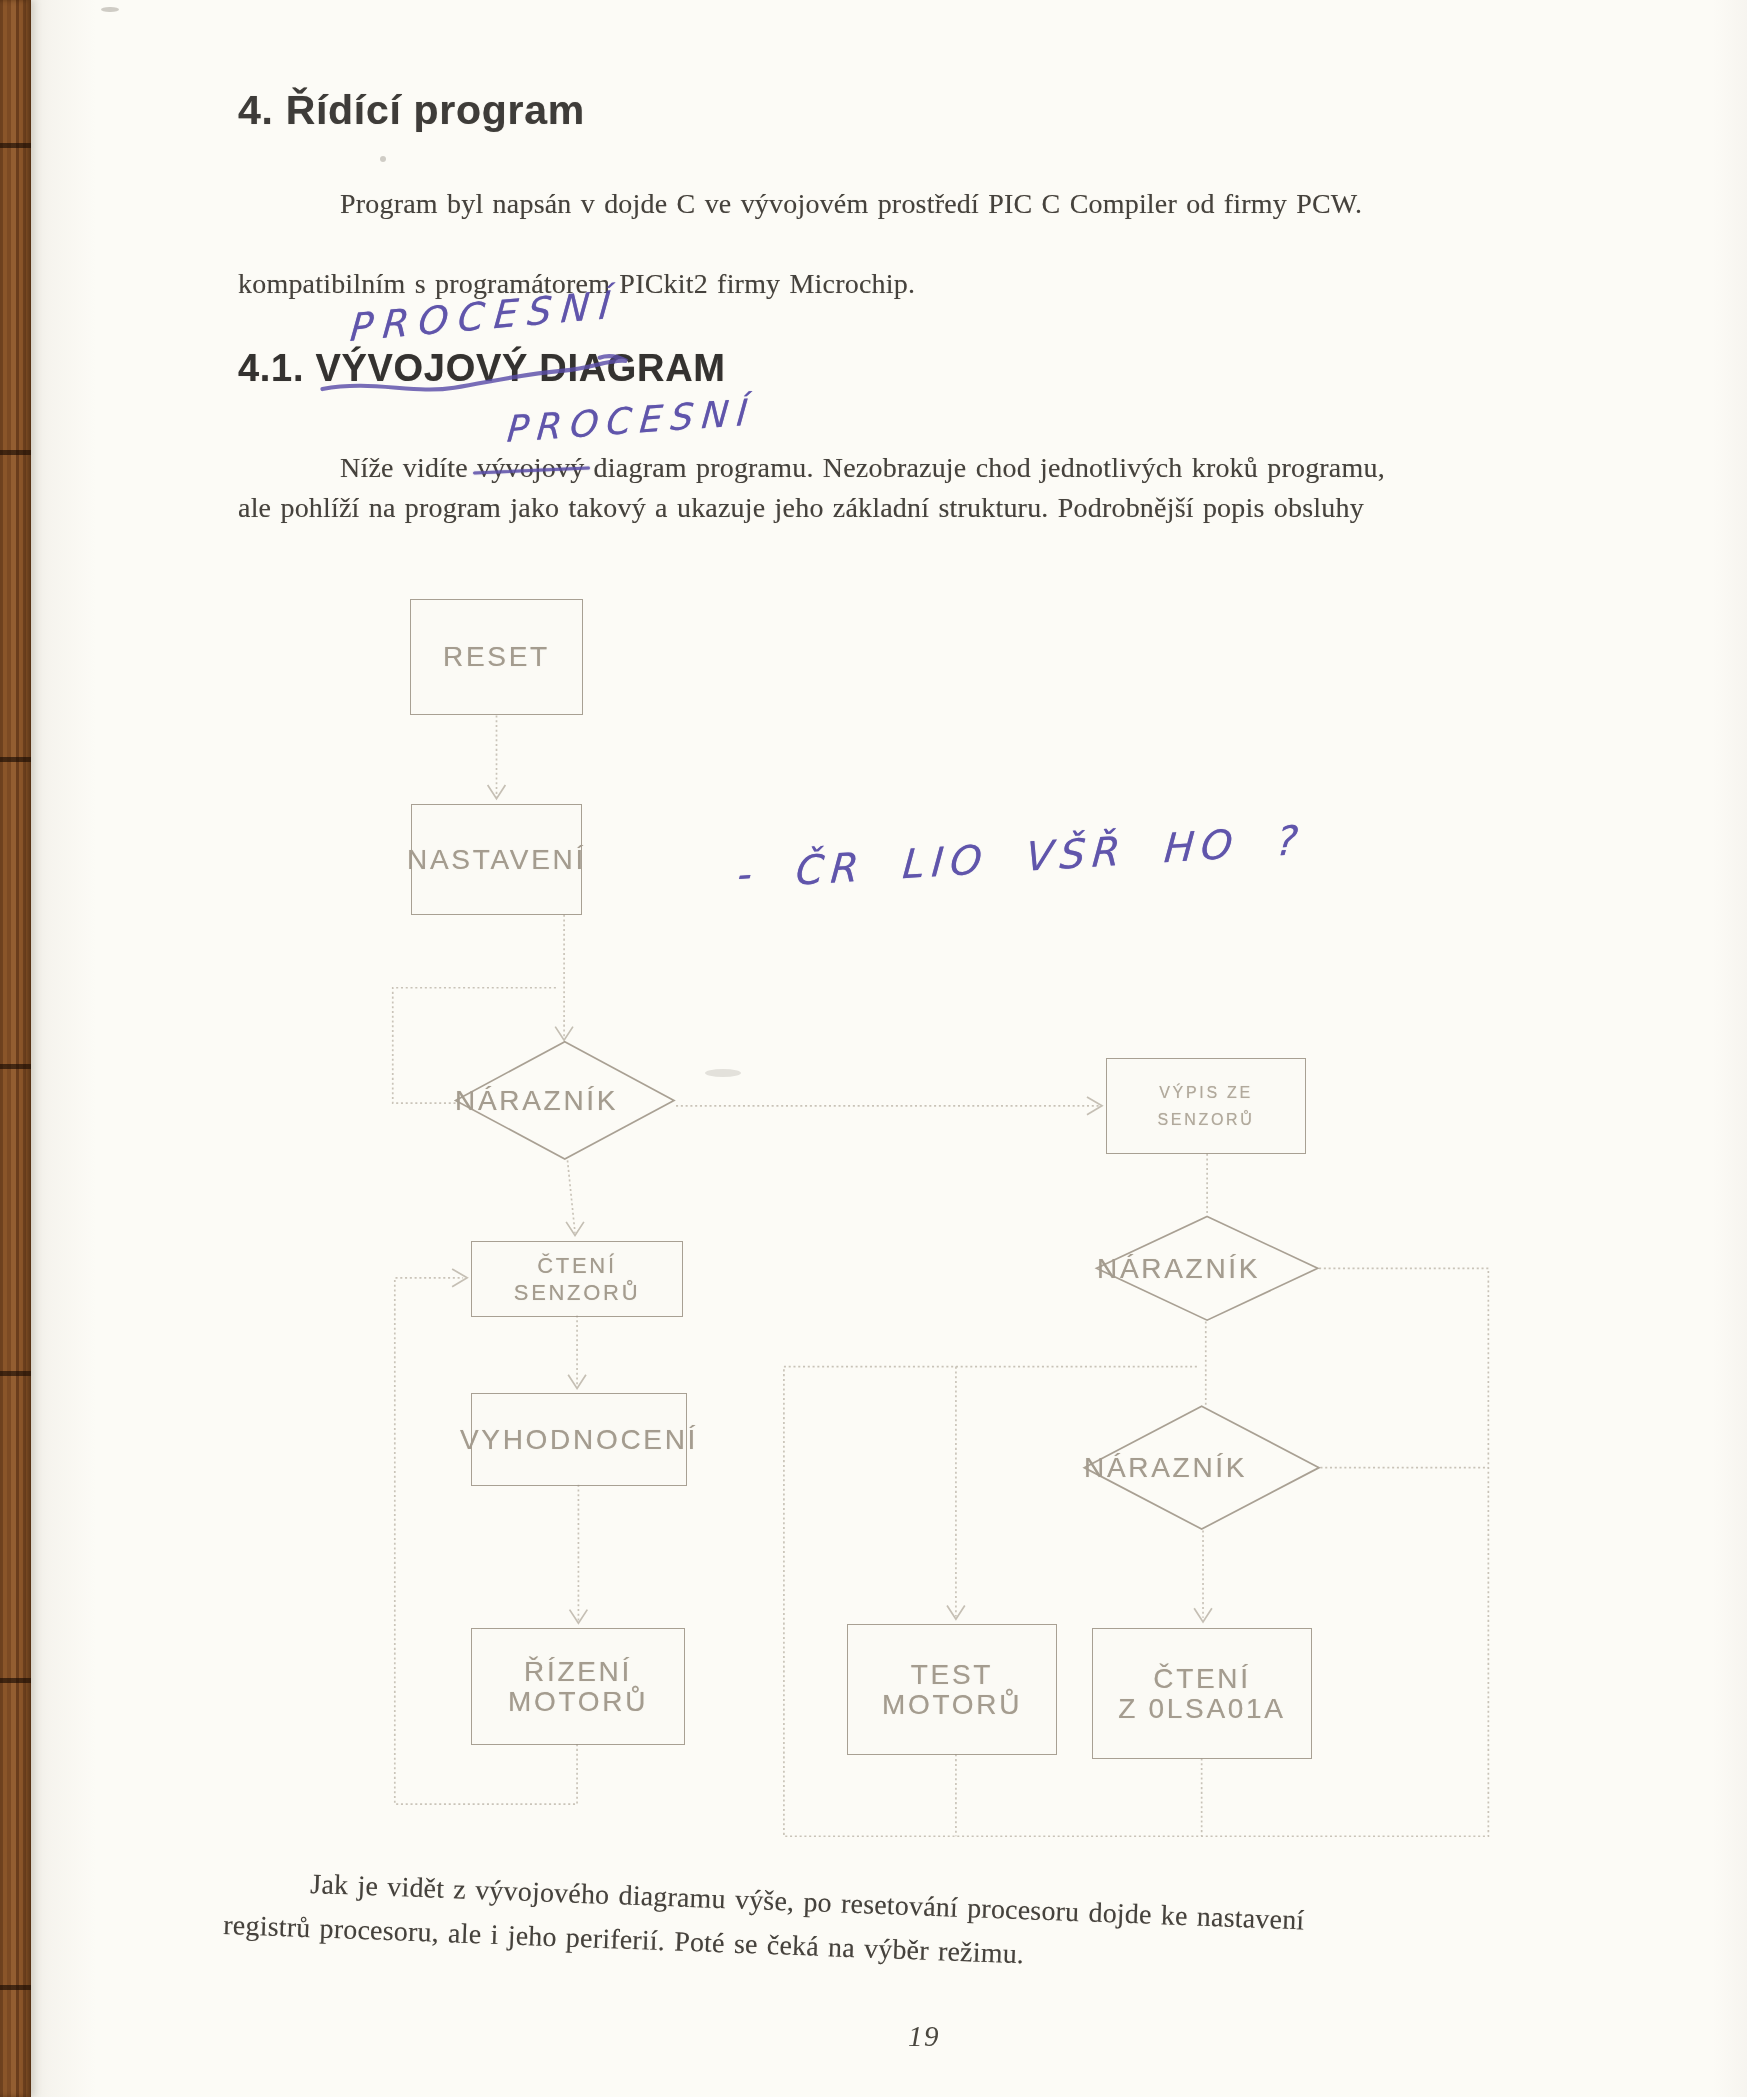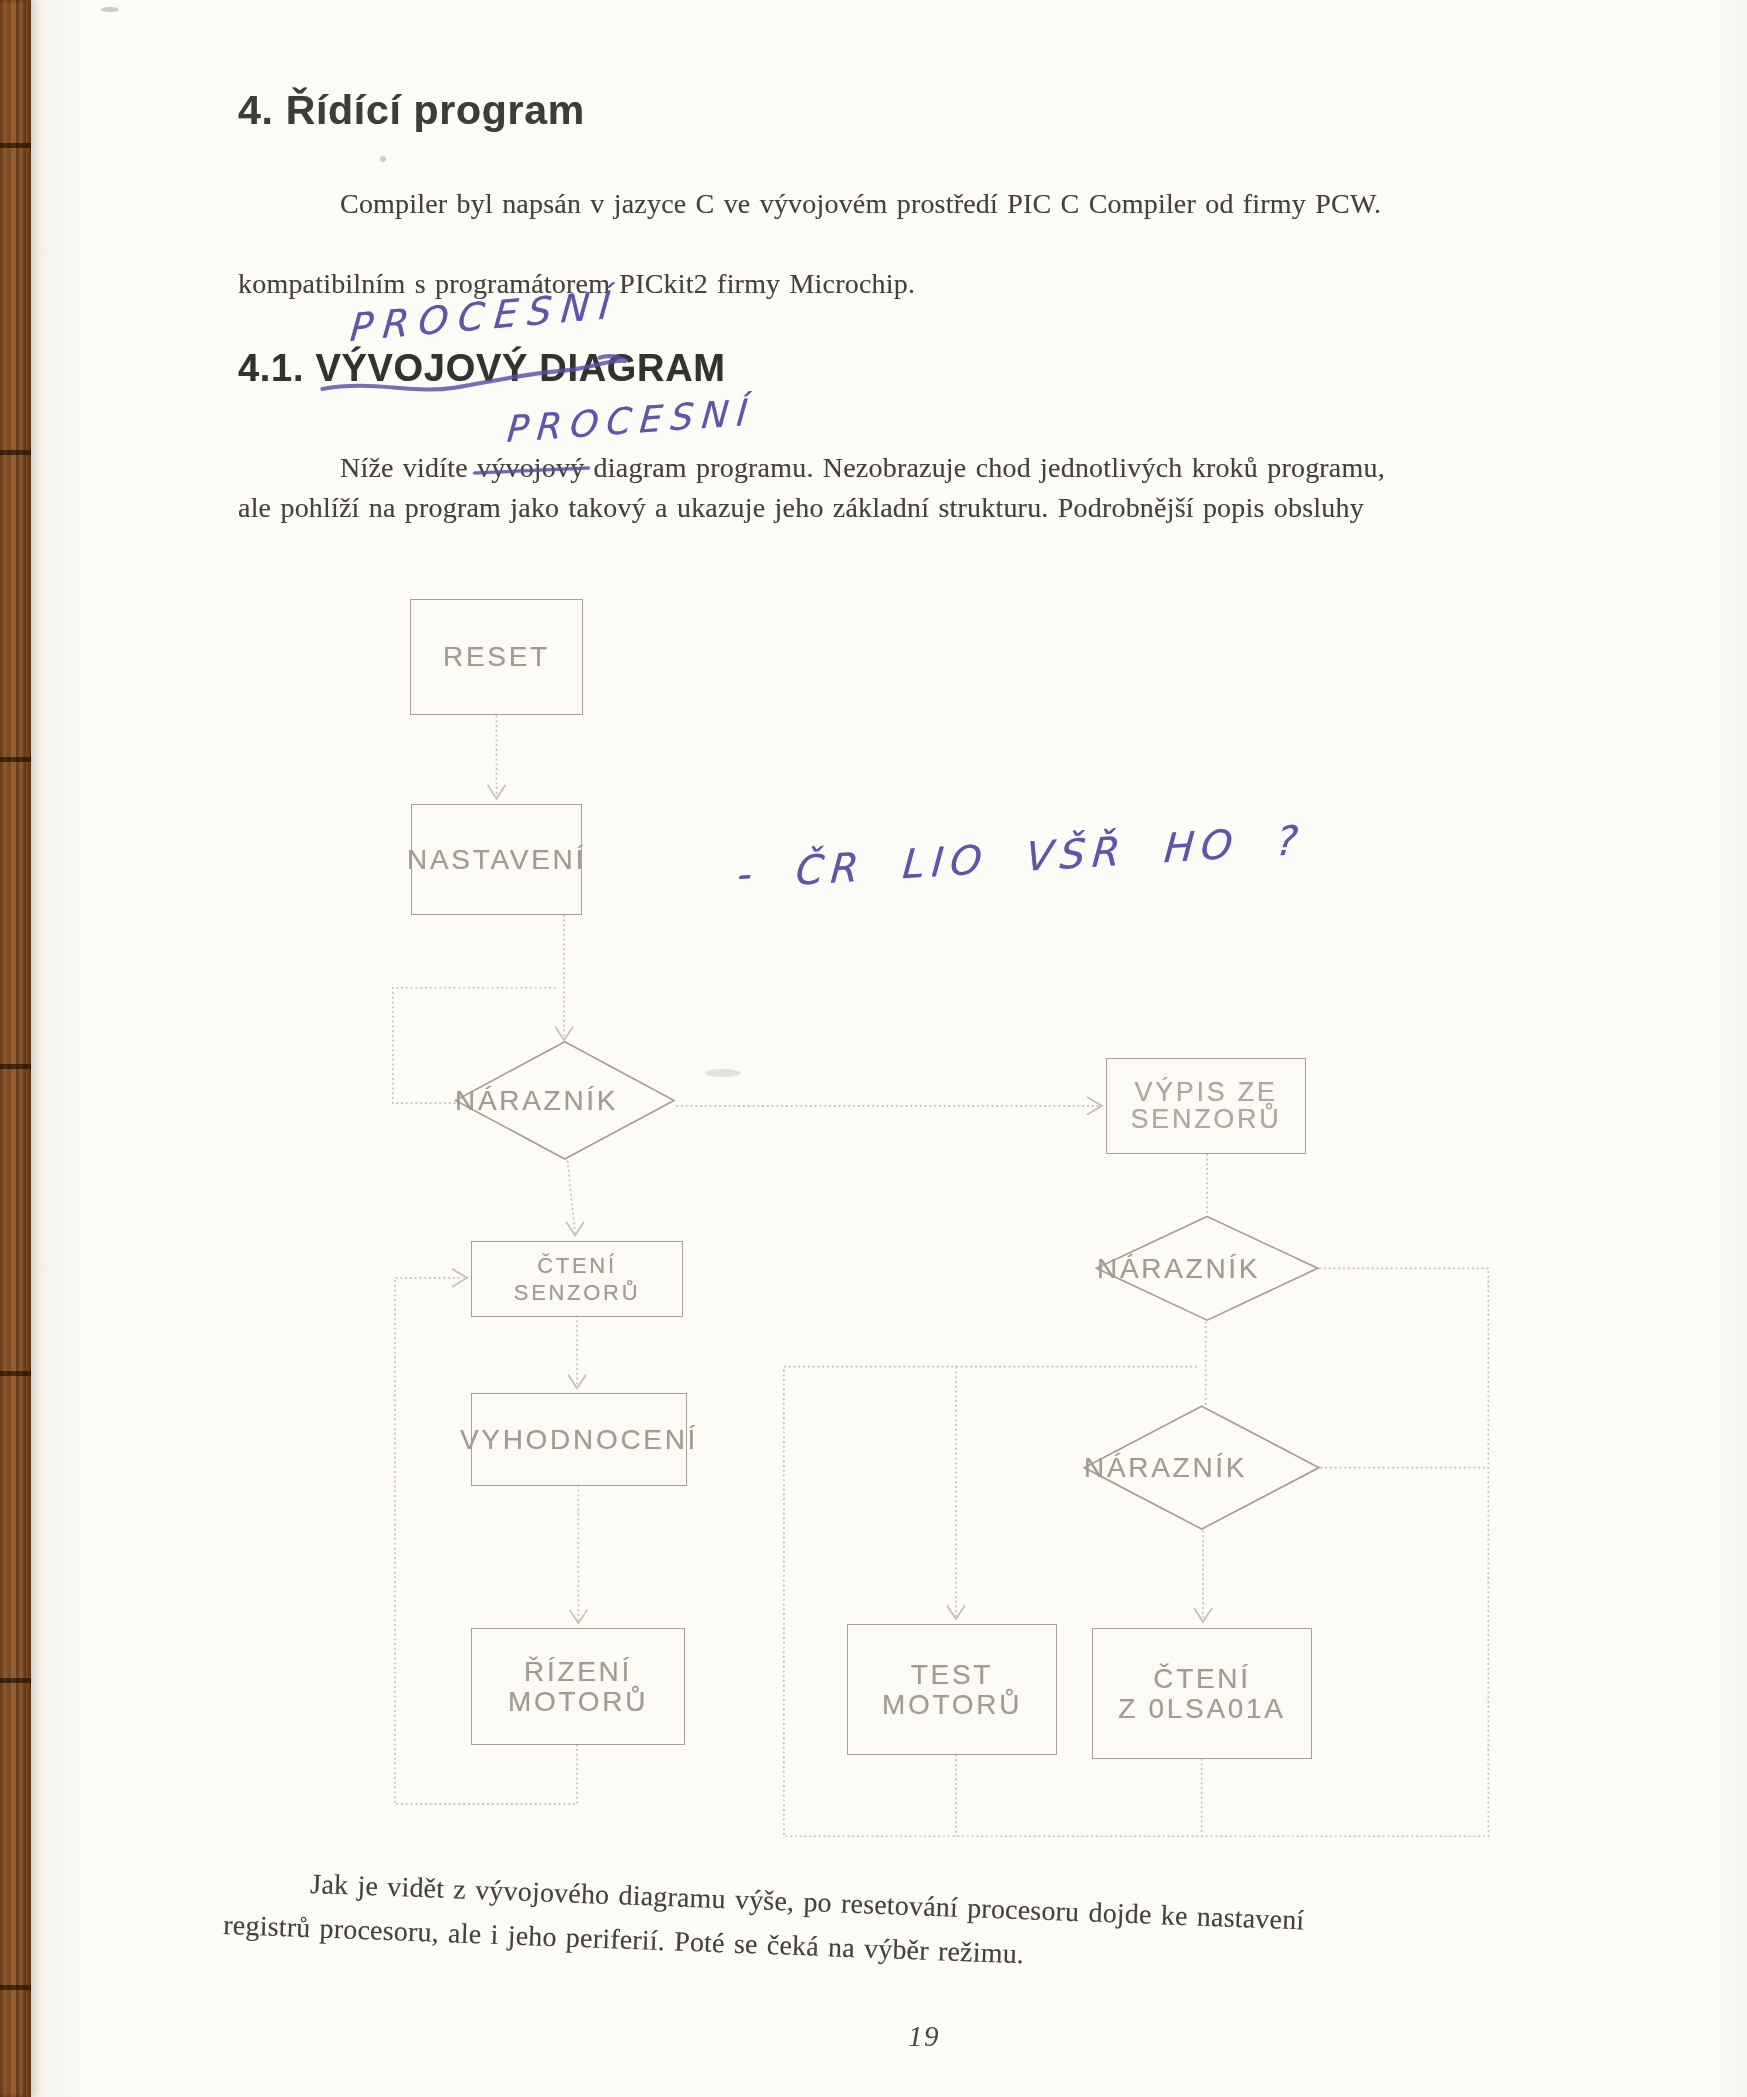--- a/index.html
+++ b/index.html
@@ -98,21 +98,21 @@
 
 <div class="page">
 
   <div class="wood"></div>
   <div class="speck" style="left:101px;top:6.8px;width:18px;height:5.5px;"></div>
   <div class="speck" style="left:380px;top:156px;width:6.1px;height:6.1px;"></div>
   <div class="speck" style="left:705px;top:1069px;width:36px;height:8.2px;opacity:.25;"></div>
 
   <div class="h1">4. Řídící program</div>
 
-  <div class="bodyline" style="left:340px;top:188px;">Compiler byl napsán v jazyce C ve vývojovém prostředí PIC C Compiler od firmy PCW.</div>
+  <div class="bodyline" style="left:340px;top:188px;">Program byl napsán v dojde C ve vývojovém prostředí PIC C Compiler od firmy PCW.</div>
   <div class="bodyline" style="left:238px;top:268px;">kompatibilním s programátorem PICkit2 firmy Microchip.</div>
 
   <div class="hand hand-top">PROCESNÍ</div>
 
   <div class="h2">4.1. VÝVOJOVÝ DIAGRAM</div>
 
   <svg class="fc-lines" width="1748" height="2097" viewBox="0 0 2560 3072">
     <path d="M472 570 C 545 556, 605 578, 665 568 C 725 558, 765 548, 825 543 C 870 539, 895 525, 918 529 C 905 522, 890 520, 878 524" fill="none" stroke="#5a4da8" stroke-width="6" stroke-linecap="round" opacity="0.82"></path>
   </svg>
 
@@ -164,21 +164,21 @@
   <div class="fc-box" style="left:410px;top:599px;width:171px;height:114px;">
     <span class="fc-label">RESET</span>
   </div>
   <div class="fc-box" style="left:411px;top:804px;width:169px;height:109px;">
     <span class="fc-label">NASTAVENÍ</span>
   </div>
   <div class="fc-diamond-label" style="left:455px;top:1042px;width:218px;height:117px;">
     <span class="fc-label">NÁRAZNÍK</span>
   </div>
   <div class="fc-box" style="left:1106px;top:1058px;width:198px;height:94px;">
-    <span class="fc-label" style="font-size:27px;line-height:27px;color:#b1a99c;">VÝPIS ZE
+    <span class="fc-label" style="font-size:16px;line-height:27px;color:#b1a99c;">VÝPIS ZE
 SENZORŮ</span>
   </div>
   <div class="fc-box" style="left:471px;top:1241px;width:210px;height:74px;">
     <span class="fc-label" style="font-size:22px;line-height:27px;">ČTENÍ
 SENZORŮ</span>
   </div>
   <div class="fc-diamond-label" style="left:1097px;top:1217px;width:221px;height:104px;">
     <span class="fc-label">NÁRAZNÍK</span>
   </div>
   <div class="fc-box" style="left:471px;top:1393px;width:214px;height:91px;">

